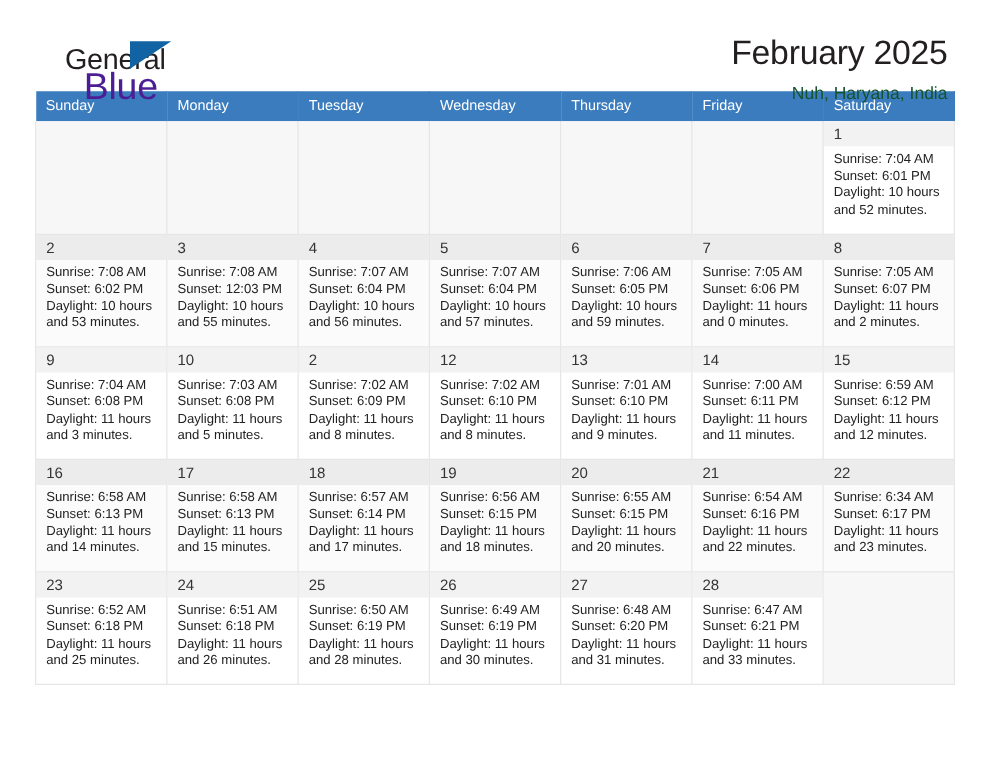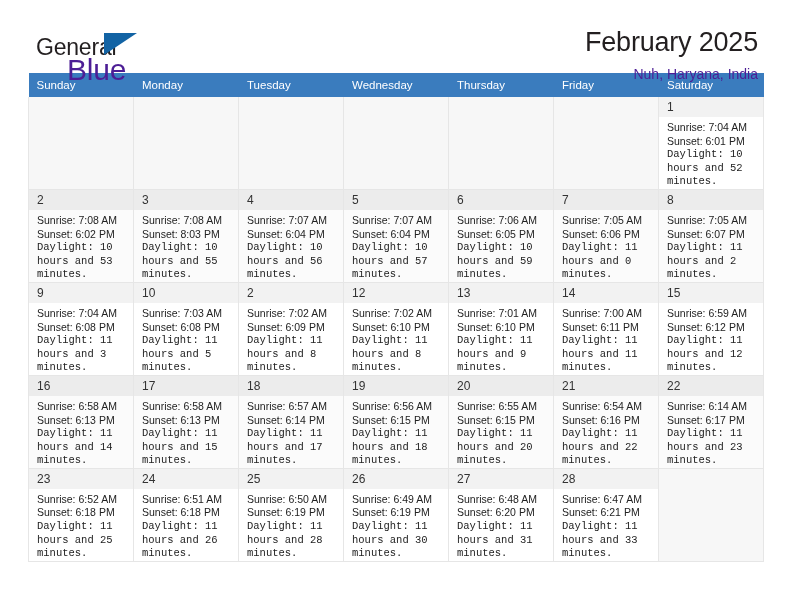--- a/index.html
+++ b/index.html
@@ -32,21 +32,21 @@
     box-sizing: border-box;
   }
   .brand {
     position: relative;
     width: 130px;
     height: 54px;
     margin-left: 8px;
   }
   .brand-general {
     position: absolute;
-    left: 0;
+    left: 16px;
     top: 8px;
     font-size: 23px;
     letter-spacing: -0.2px;
     color: #231f20;
     font-family: "Liberation Sans", sans-serif;
   }
   .brand-blue {
     position: absolute;
     left: 31px;
     top: 27px;
@@ -72,21 +72,21 @@
   }
   .cal-title {
     font-size: 27px;
     color: #231f20;
     line-height: 32px;
     font-weight: normal;
     letter-spacing: -0.2px;
   }
   .cal-location {
     font-size: 14px;
-    color: #4c1d95;
+    color: #14532d;
     line-height: 20px;
     margin-top: 6px;
   }
 
   
   .cal {
     width: 736px;
     border-collapse: collapse;
     table-layout: fixed;
     margin-top: 1px;
@@ -135,21 +135,20 @@
     padding: 4px 6px 0 8px;
     font-size: 10.5px;
     line-height: 13.6px;
     color: #222222;
   }
   .info div {
     white-space: nowrap;
   }
   .info .daylight {
     white-space: normal;
-    font-family: Liberation Mono, monospace;
   }
 </style>
 </head>
 <body>
 
 <div class="page">
 
   <div class="header">
 
     <div class="brand">
@@ -205,21 +204,21 @@
                 <div>Sunset: 6:02 PM</div>
                 <div class="daylight">Daylight: 10 hours and 53 minutes.</div>
               </div>
             </div>
           </td>
           <td>
             <div class="cell">
               <div class="daynum">3</div>
               <div class="info">
                 <div>Sunrise: 7:08 AM</div>
-                <div>Sunset: 8:03 PM</div>
+                <div>Sunset: 12:03 PM</div>
                 <div class="daylight">Daylight: 10 hours and 55 minutes.</div>
               </div>
             </div>
           </td>
           <td>
             <div class="cell">
               <div class="daynum">4</div>
               <div class="info">
                 <div>Sunrise: 7:07 AM</div>
                 <div>Sunset: 6:04 PM</div>
@@ -398,21 +397,21 @@
                 <div>Sunrise: 6:54 AM</div>
                 <div>Sunset: 6:16 PM</div>
                 <div class="daylight">Daylight: 11 hours and 22 minutes.</div>
               </div>
             </div>
           </td>
           <td>
             <div class="cell">
               <div class="daynum">22</div>
               <div class="info">
-                <div>Sunrise: 6:14 AM</div>
+                <div>Sunrise: 6:34 AM</div>
                 <div>Sunset: 6:17 PM</div>
                 <div class="daylight">Daylight: 11 hours and 23 minutes.</div>
               </div>
             </div>
           </td>
         </tr>
         <tr>
           <td>
             <div class="cell">
               <div class="daynum">23</div>

